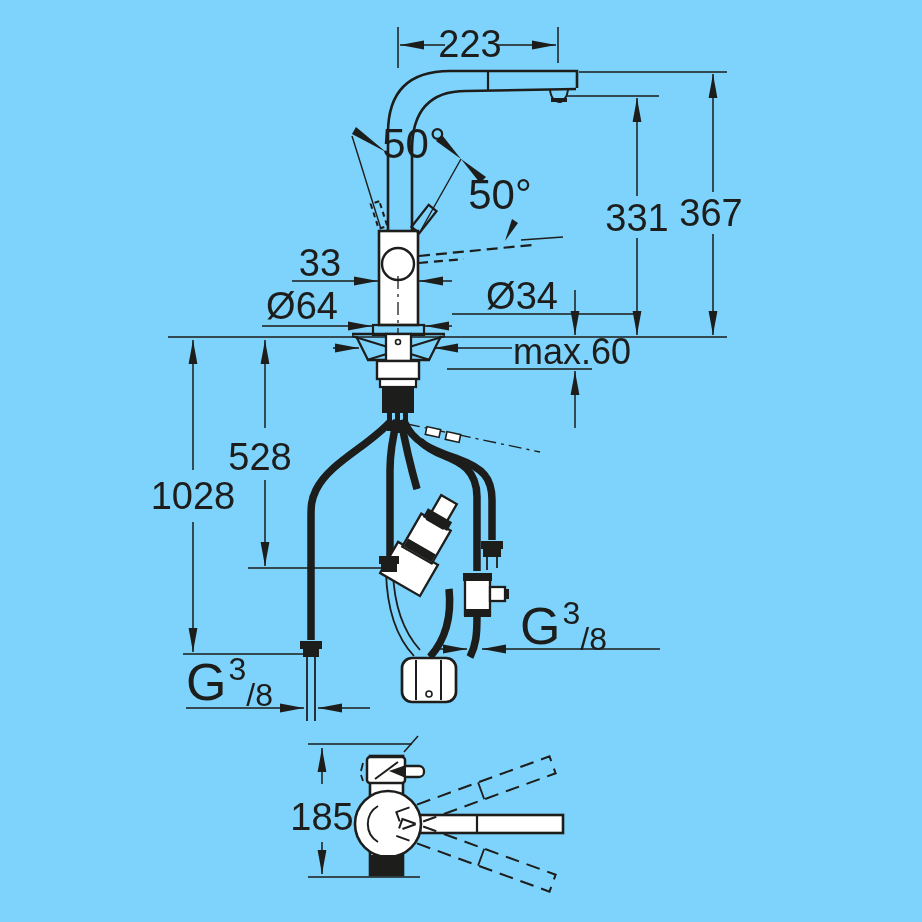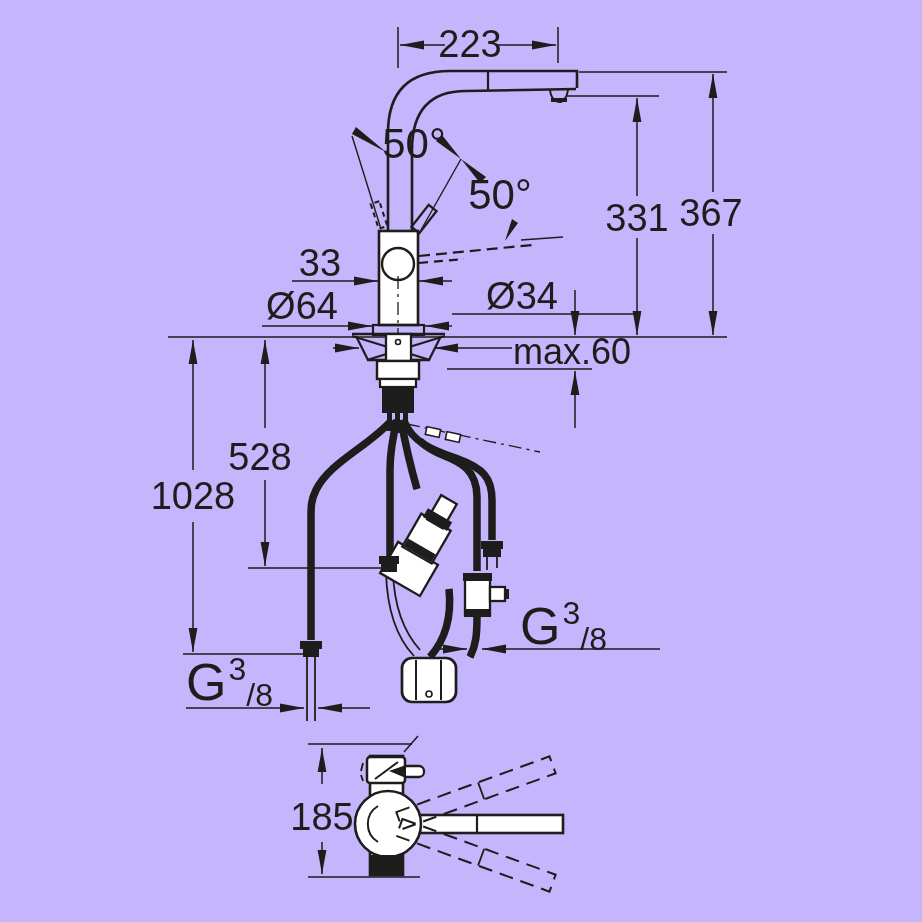--- a/index.html
+++ b/index.html
@@ -1,16 +1,16 @@
 <!DOCTYPE html>
 <html><head>
 <meta charset="utf-8">
 <style>
   html,body{margin:0;padding:0;background:#ffffff;}
-  .stage{width:922px;height:922px;position:relative;background:#c4b5fd;overflow:hidden;}
+  .stage{width:922px;height:922px;position:relative;background:#7dd3fc;overflow:hidden;}
   svg{position:absolute;left:0;top:0;}
   text{font-family:"Liberation Sans","DejaVu Sans",sans-serif;fill:#1d1d1b;}
   .ln{stroke:#1d1d1b;fill:none;}
   .thin{stroke-width:1.5;}
   .main{stroke-width:2.6;}
   .fillink{fill:#1d1d1b;stroke:none;}
   .white{fill:#ffffff;}
 </style>
 </head>
 <body>

